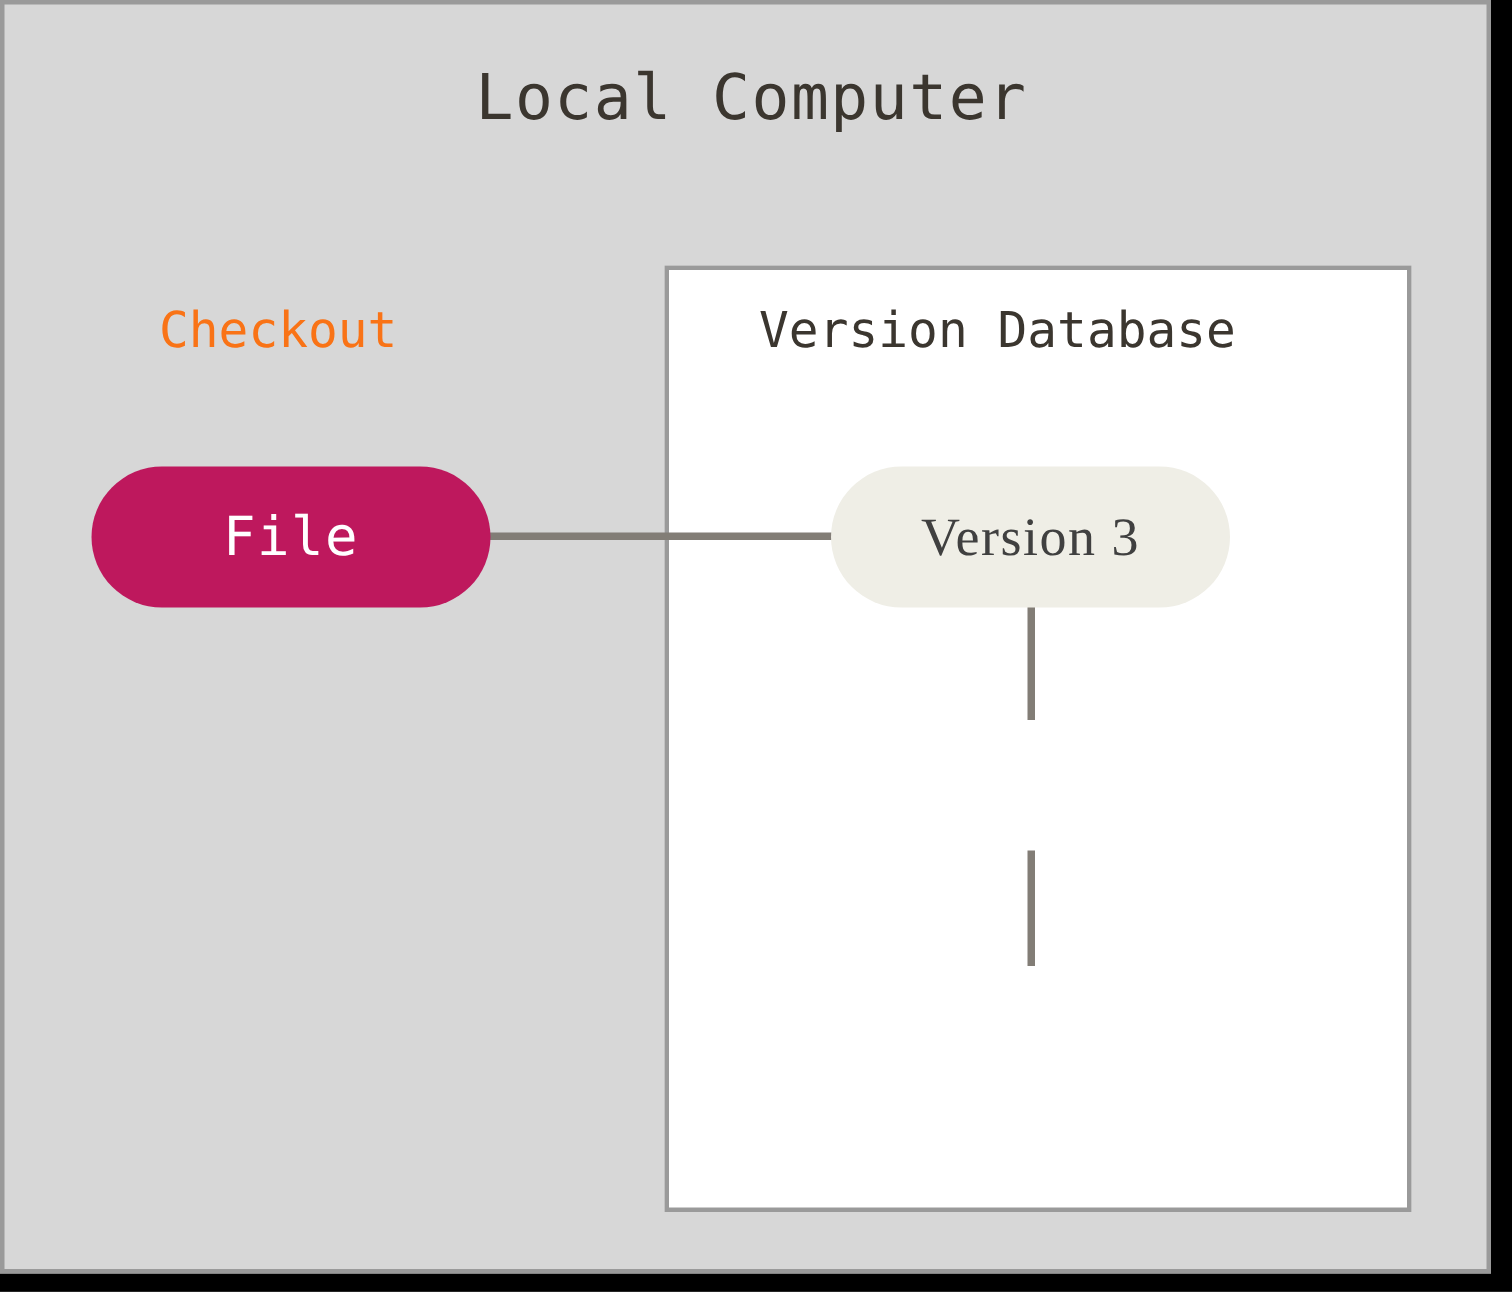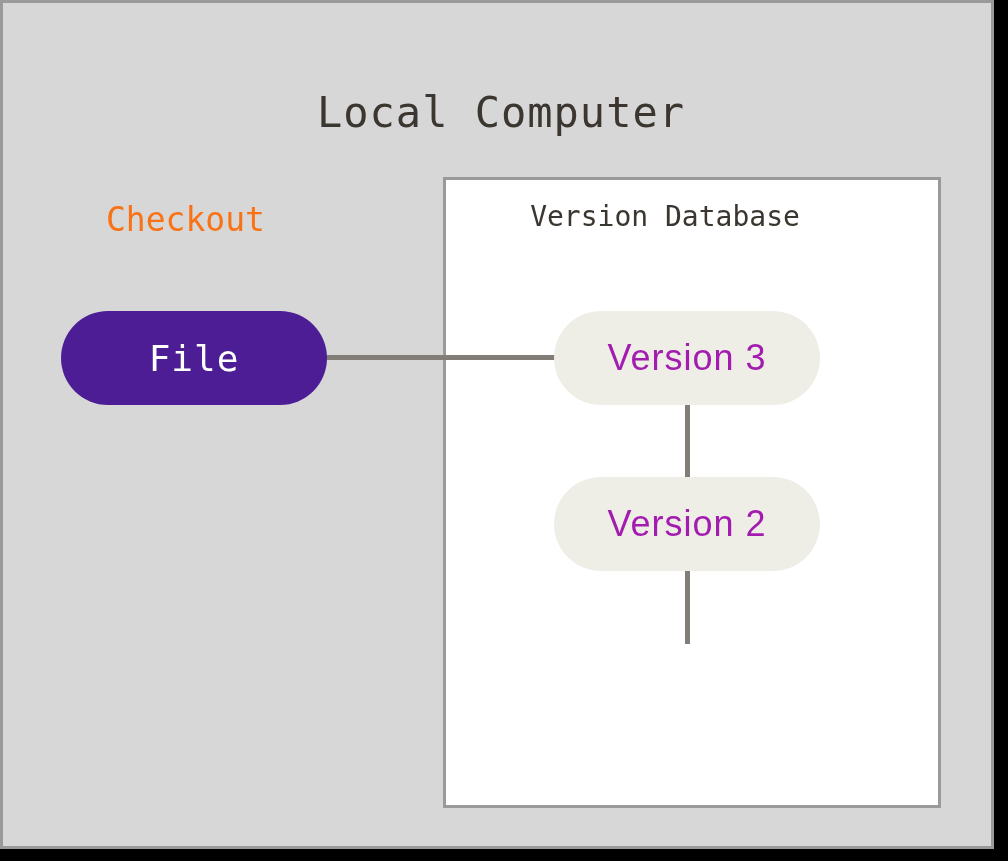--- a/index.html
+++ b/index.html
@@ -37,21 +37,20 @@
     position: absolute;
     left: 0px;
     top: 40px;
     width: 1004px;
     text-align: center;
     font-family: "DejaVu Sans Mono", monospace;
     font-size: 42px;
     letter-spacing: 1px;
     color: #3b362f;
     white-space: nowrap;
-    margin-top: 48px;
   }
   
   #diagram-title .title-inner {
     display: inline-block;
     transform: translateX(-1px);
   }
 
   
   #checkout-label {
     position: absolute;
@@ -75,21 +74,21 @@
     box-sizing: border-box;
   }
 
   #version-database-label {
     position: absolute;
     left: 443px;
     top: 200px;
     width: 444px;
     text-align: center;
     font-family: "DejaVu Sans Mono", monospace;
-    font-size: 28px;
+    font-size: 33px;
     color: #3b362f;
     white-space: nowrap;
   }
 
   
   .connector {
     position: absolute;
     background: #827d76;
   }
   #connector-file-to-v3 {
@@ -111,21 +110,21 @@
     height: 77px;
   }
 
   
   #file-node {
     position: absolute;
     left: 61px;
     top: 311px;
     width: 266px;
     height: 94px;
-    background: #4c1d95;
+    background: #be185d;
     border-radius: 47px;
     display: flex;
     align-items: center;
     justify-content: center;
   }
   #file-node .node-text {
     font-family: "DejaVu Sans Mono", monospace;
     font-size: 36px;
     color: #ffffff;
     letter-spacing: 1px;
@@ -138,23 +137,23 @@
     left: 554px;
     width: 266px;
     height: 94px;
     background: #efeee6;
     border-radius: 47px;
     display: flex;
     align-items: center;
     justify-content: center;
   }
   .version-node .node-text {
-    font-family: Liberation Sans, sans-serif;
+    font-family: Liberation Serif, serif;
     font-size: 36px;
-    color: #a21caf;
+    color: #404040;
     letter-spacing: 1px;
     white-space: nowrap;
   }
   #version-node-3 { top: 311px; }
   #version-node-2 { top: 477px; }
   #version-node-1 { top: 641px; }
 </style>
 </head>
 <body>
 
@@ -174,18 +173,15 @@
   <div class="connector" id="connector-v2-to-v1"></div>
 
   <div id="file-node">
     <span class="node-text">File</span>
   </div>
 
   <div class="version-node" id="version-node-3">
     <span class="node-text">Version 3</span>
   </div>
 
-  <div class="version-node" id="version-node-2">
-    <span class="node-text">Version 2</span>
-  </div>
 
 
 </div>
 
 </body></html>

